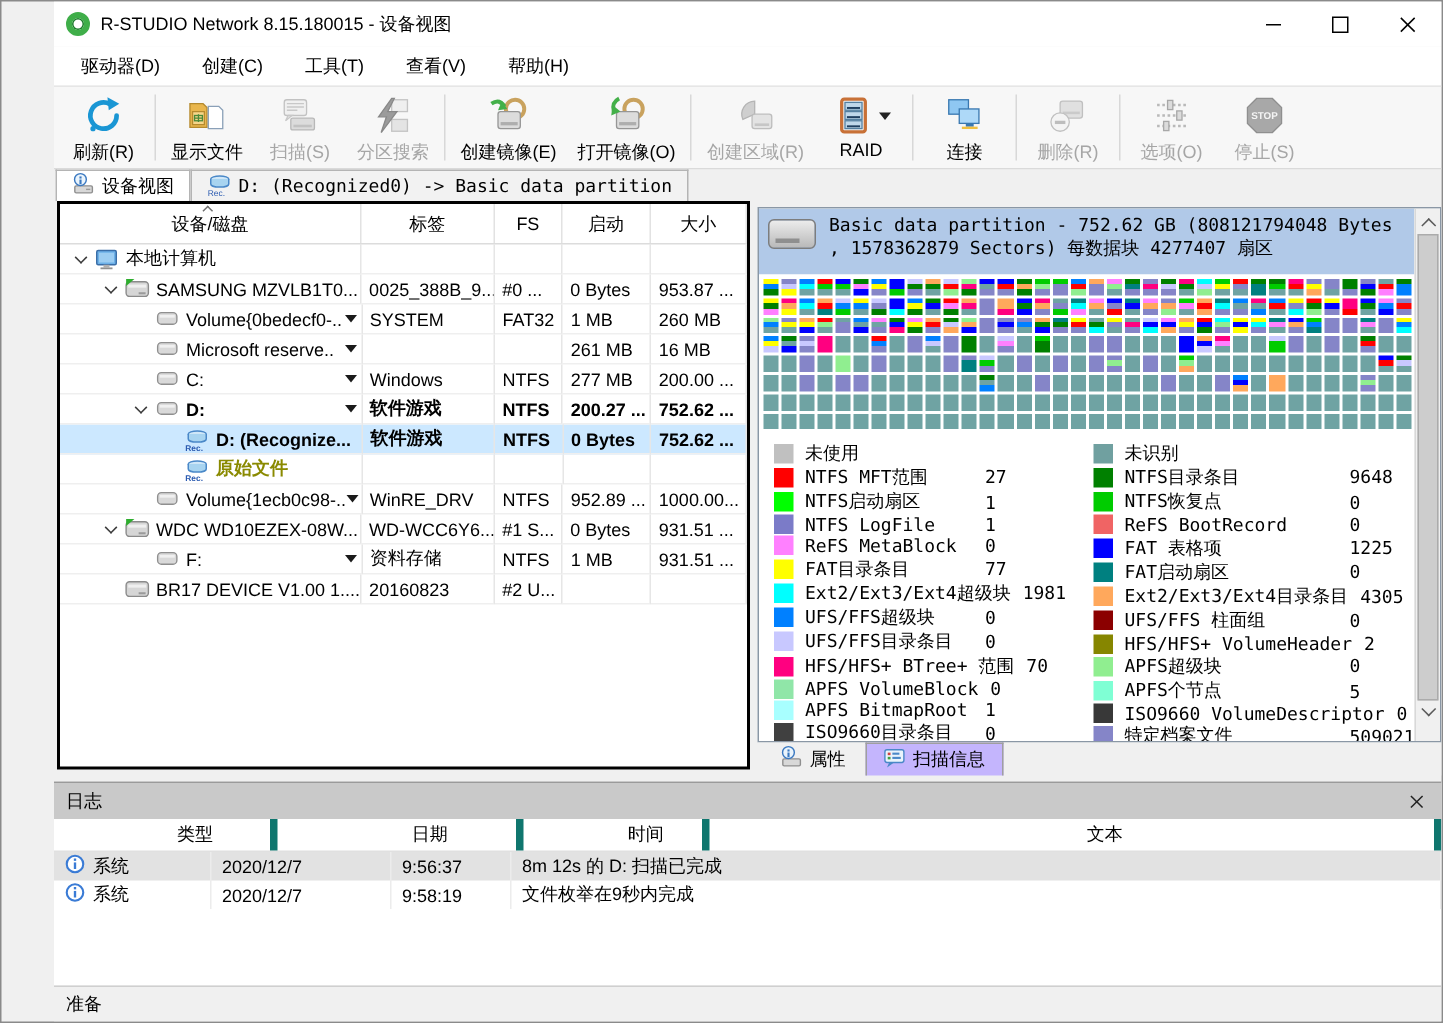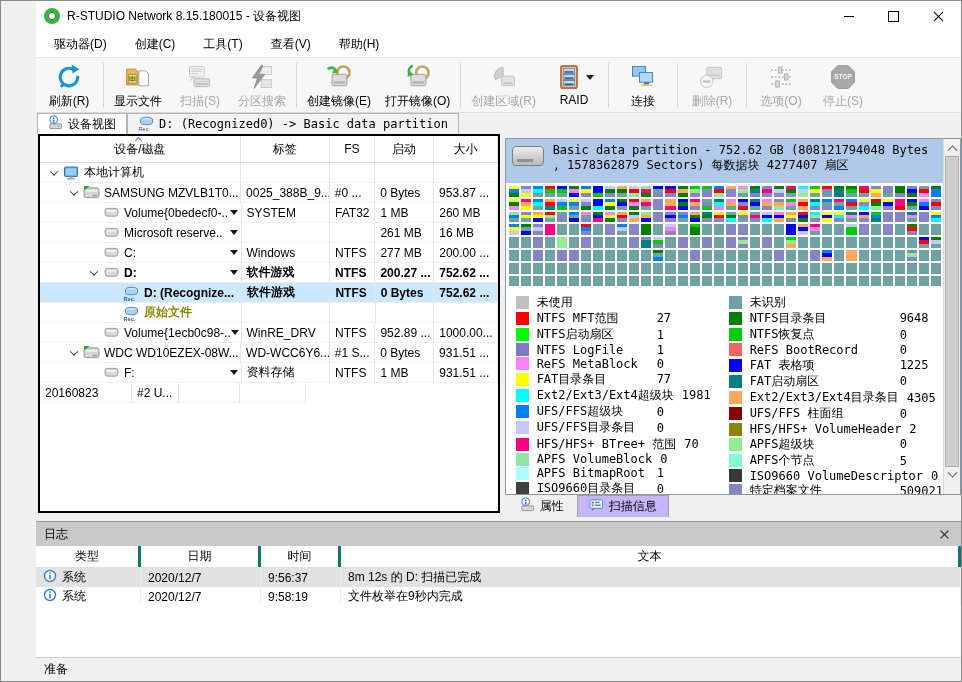--- a/index.html
+++ b/index.html
@@ -82,21 +82,21 @@
   .rtab { display: flex; align-items: center; gap: 5px; padding: 0 11px; font-size: 12px; }
   .rtab.active { background: #c4b5fd; border: 1px solid #9f9f9f; border-bottom: none; }
 
   
   .log { flex: 1; display: flex; flex-direction: column; background: #fff; border-top: 1px solid #9a9a9a; overflow: hidden; }
   .log-title { height: 24px; background: #c9c9c9; display: flex; align-items: center; padding: 0 8px; font-size: 12px; flex: none; }
   .log-close { margin-left: auto; width: 18px; height: 16px; position: relative; display: flex; align-items: center; justify-content: center; }
   .log-close::before, .log-close::after { content: ""; position: absolute; width: 11px; border-top: 1.6px solid #222; }
   .log-close::before { transform: rotate(45deg); } .log-close::after { transform: rotate(-45deg); }
   .log-cols { height: 22px; display: flex; border-bottom: 1px solid #e0e0e0; flex: none; }
-  .lc { font-size: 12px; display: flex; align-items: center; justify-content: center; border-right: 3px solid #0f766e; height: 100%; }
+  .lc { font-size: 12px; display: flex; align-items: center; justify-content: center; border-right: 5px solid #0f766e; height: 100%; margin-left: 44px; }
   .log-row { height: 19px; display: flex; flex: none; }
   .log-row.hl { background: #e2e2e2; }
   .lr { font-size: 12px; display: flex; align-items: center; padding-left: 7px; border-right: 1px solid #ececec; height: 100%; gap: 5px; overflow: hidden; white-space: nowrap; }
 
   
   .statusbar { height: 24px; background: #f0f0f0; border-top: 1px solid #cfcfcf; display: flex; align-items: center; padding: 0 8px; font-size: 12px; flex: none; }
 </style>
 </head>
 <body>
 
@@ -495,20 +495,31 @@
               </span>
               <span>F:</span>
               <span class="caret name-caret"></span>
             </div>
             <div class="td-cell" style="width: 92px;">资料存储</div>
             <div class="td-cell" style="width: 47px;">NTFS</div>
             <div class="td-cell" style="width: 61px;">1 MB</div>
             <div class="td-cell" style="width: 66px;">931.51 ...</div>
           </div>
           <div class="tree-row">
+            <div class="td-cell" style="width: 208px; padding-left: 26px;">
+              <span class="slot"></span>
+              <span class="tree-ic">
+                <svg viewBox="0 0 18 14" width="17" height="13">
+                  <rect x="1" y="2" width="16" height="10.5" rx="2.5" fill="#d6d6d6" stroke="#8a8a8a"></rect>
+                  <rect x="2.5" y="4" width="13" height="2.2" fill="#efefef"></rect>
+                  <rect x="10" y="9.5" width="5" height="1.5" fill="#9a9a9a"></rect>
+                </svg>
+              </span>
+              <span>BR17 DEVICE V1.00 1....</span>
+            </div>
             <div class="td-cell" style="width: 92px; text-align: right;">20160823</div>
             <div class="td-cell" style="width: 47px;">#2 U...</div>
             <div class="td-cell" style="width: 61px;"></div>
             <div class="td-cell" style="width: 66px;"></div>
           </div>
         </div>
     </div>
     <div class="splitter"></div>
     <div class="right-panel">
       <div class="rp-body">

